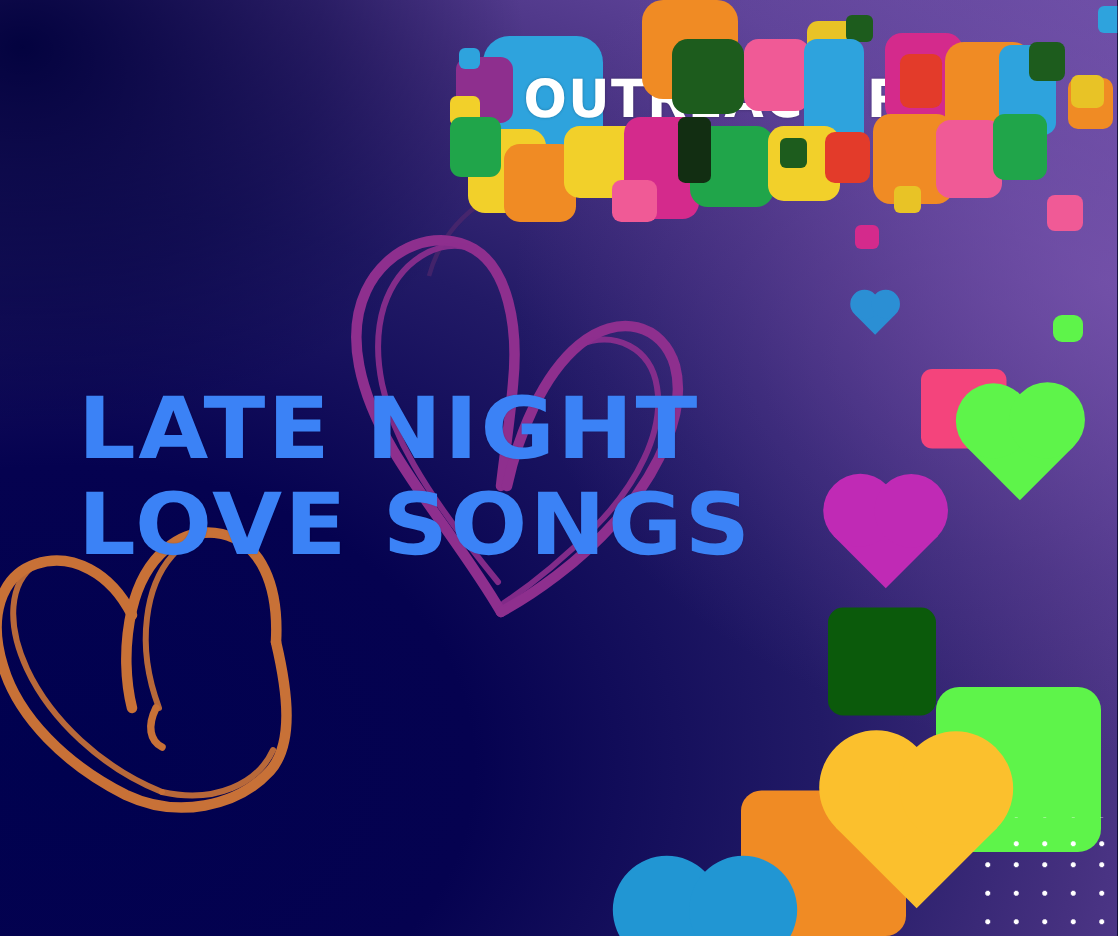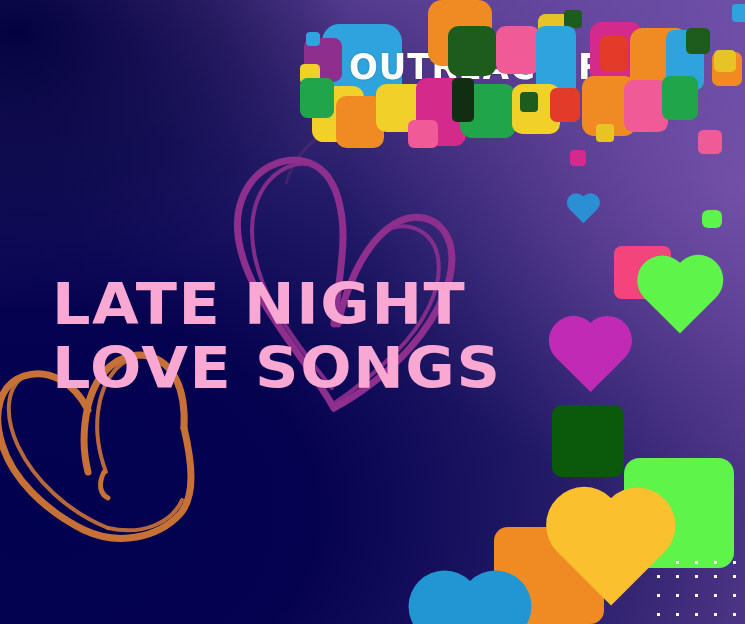--- a/index.html
+++ b/index.html
@@ -67,22 +67,22 @@
     line-height: 1;
     white-space: nowrap;
     transform: scaleX(0.97);
     transform-origin: left center;
     text-shadow: 0 0 2px rgba(0,0,0,0.28);
   }
 
   #main-title {
     position: absolute;
     left: 52px;
-    top: 277px;
-    color: #f9a8d4;
+    top: 259px;
+    color: #3b82f6;
     font-family: "DejaVu Sans", sans-serif;
     font-weight: 700;
     font-size: 57px;
     line-height: 0.95;
     letter-spacing: 1.5px;
     white-space: nowrap;
     text-shadow: 0 0 1px rgba(0,0,0,0.2);
   }
   #main-title .ln {
     display: block;

